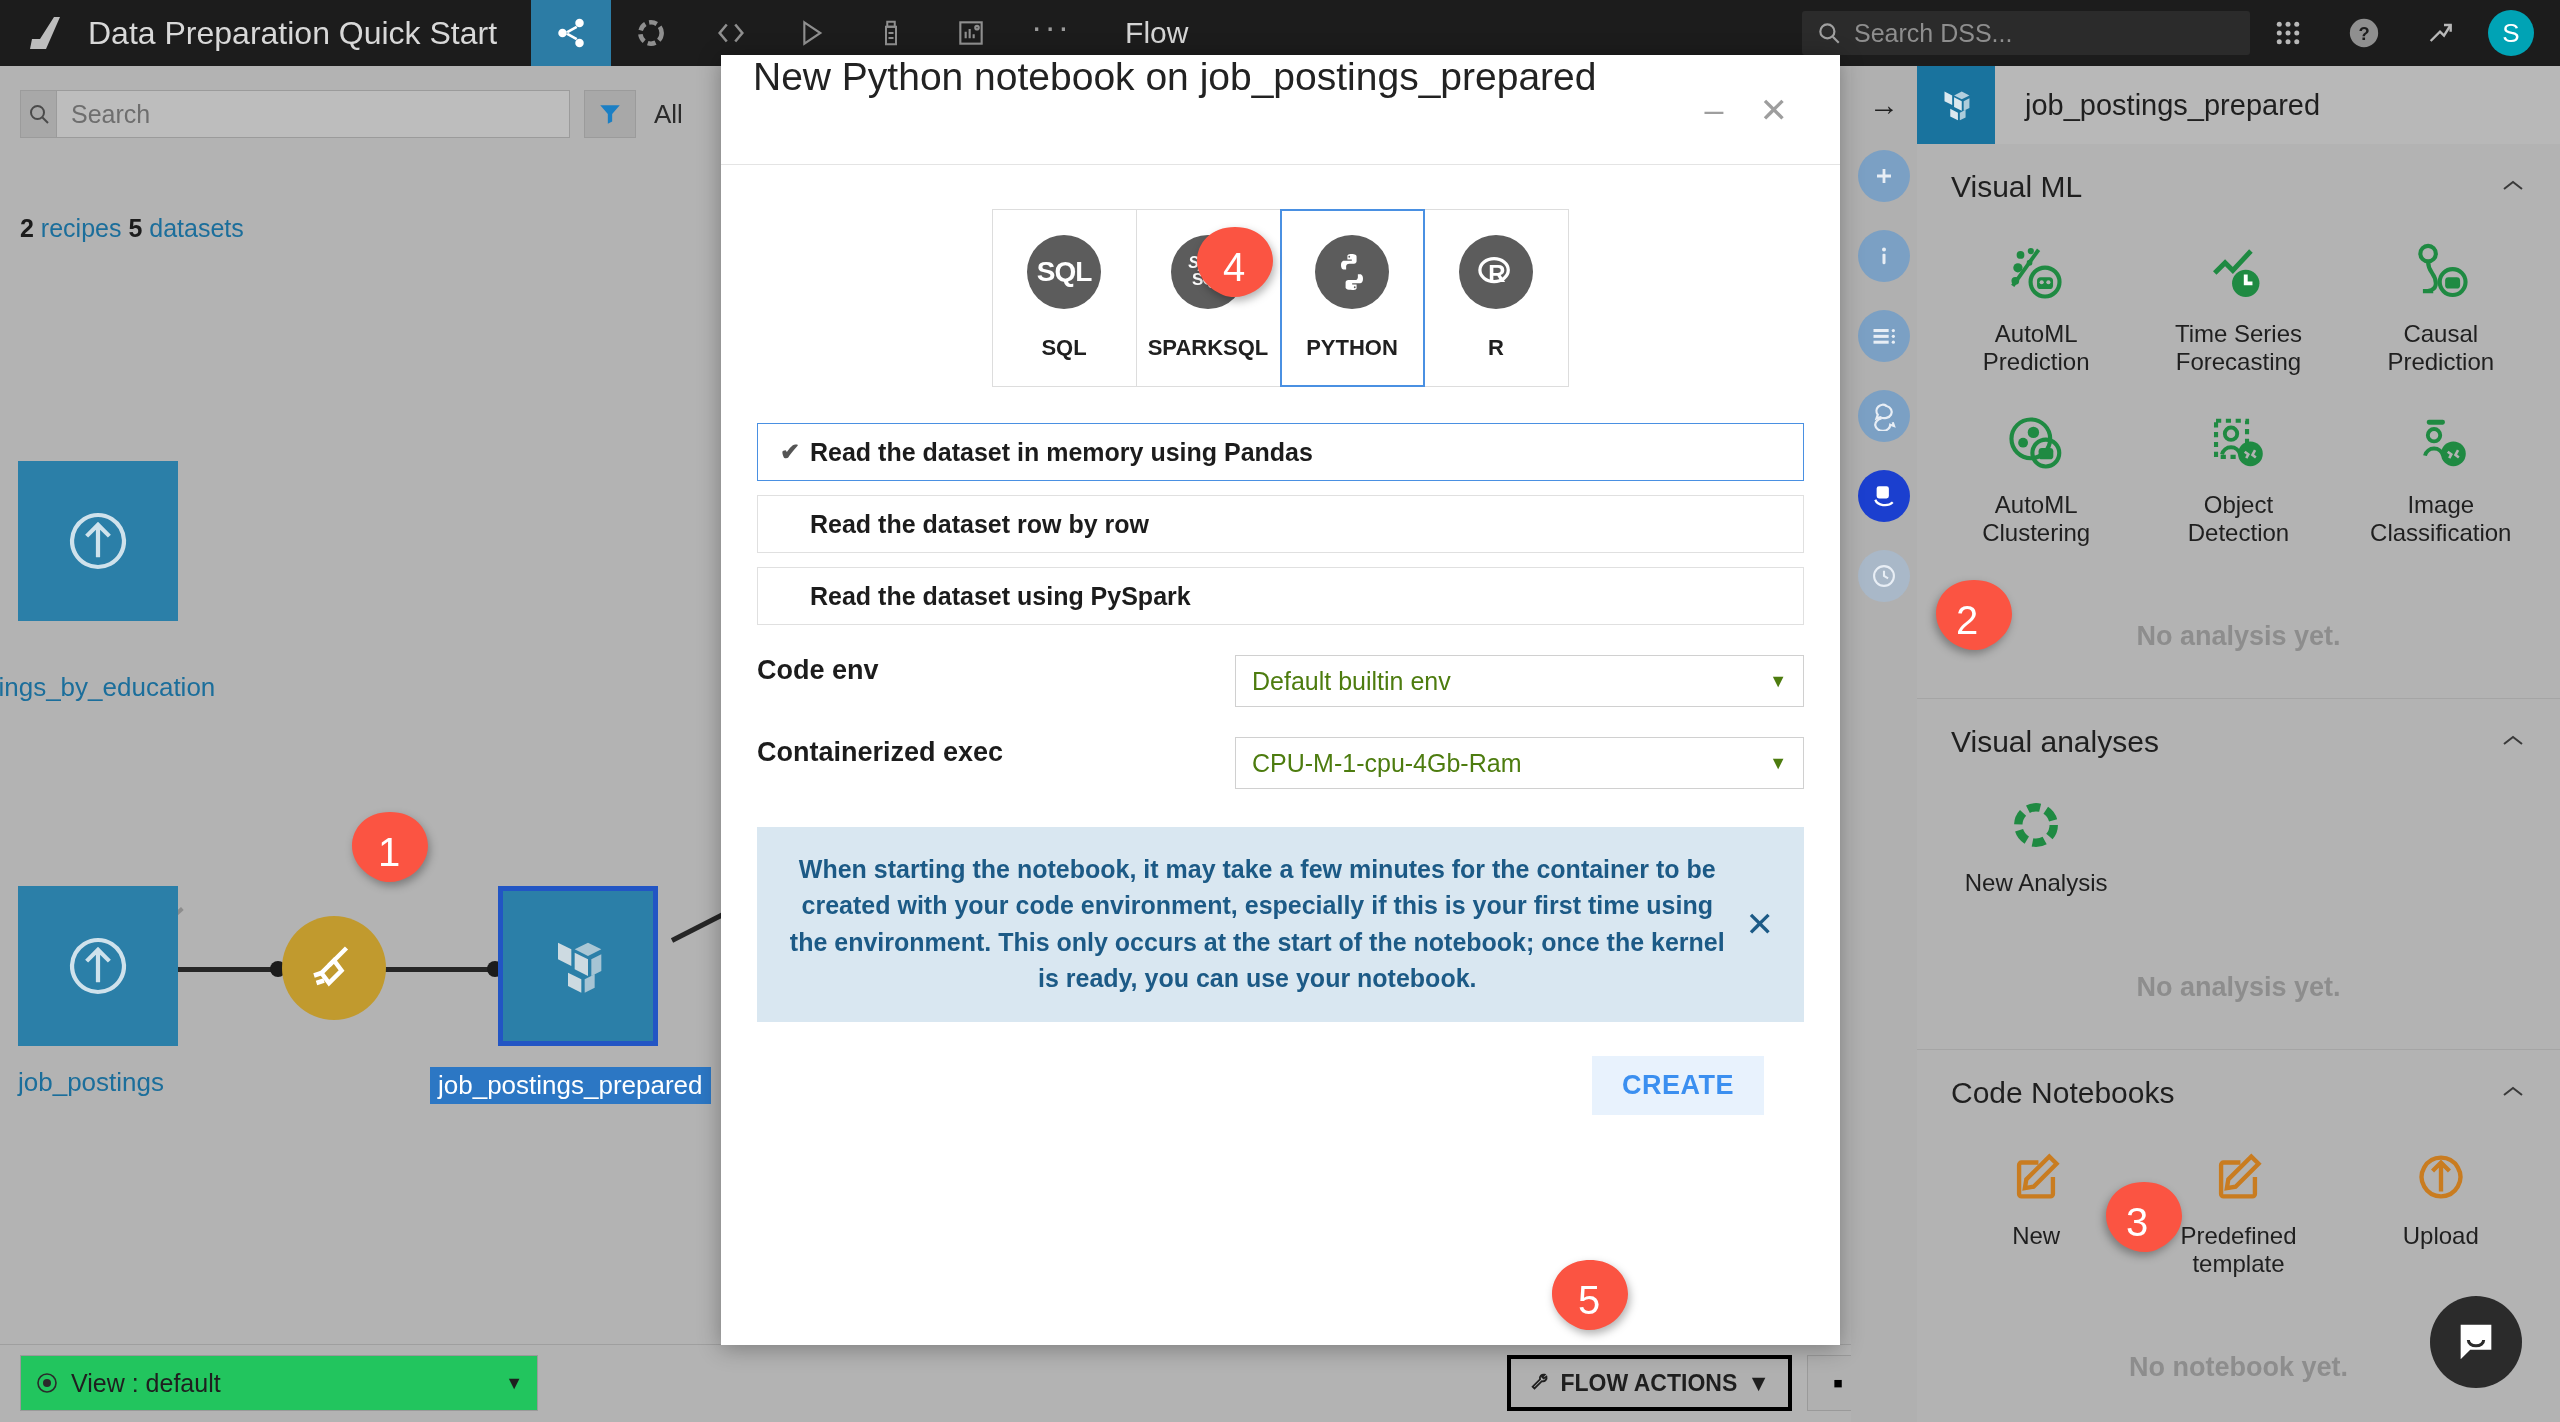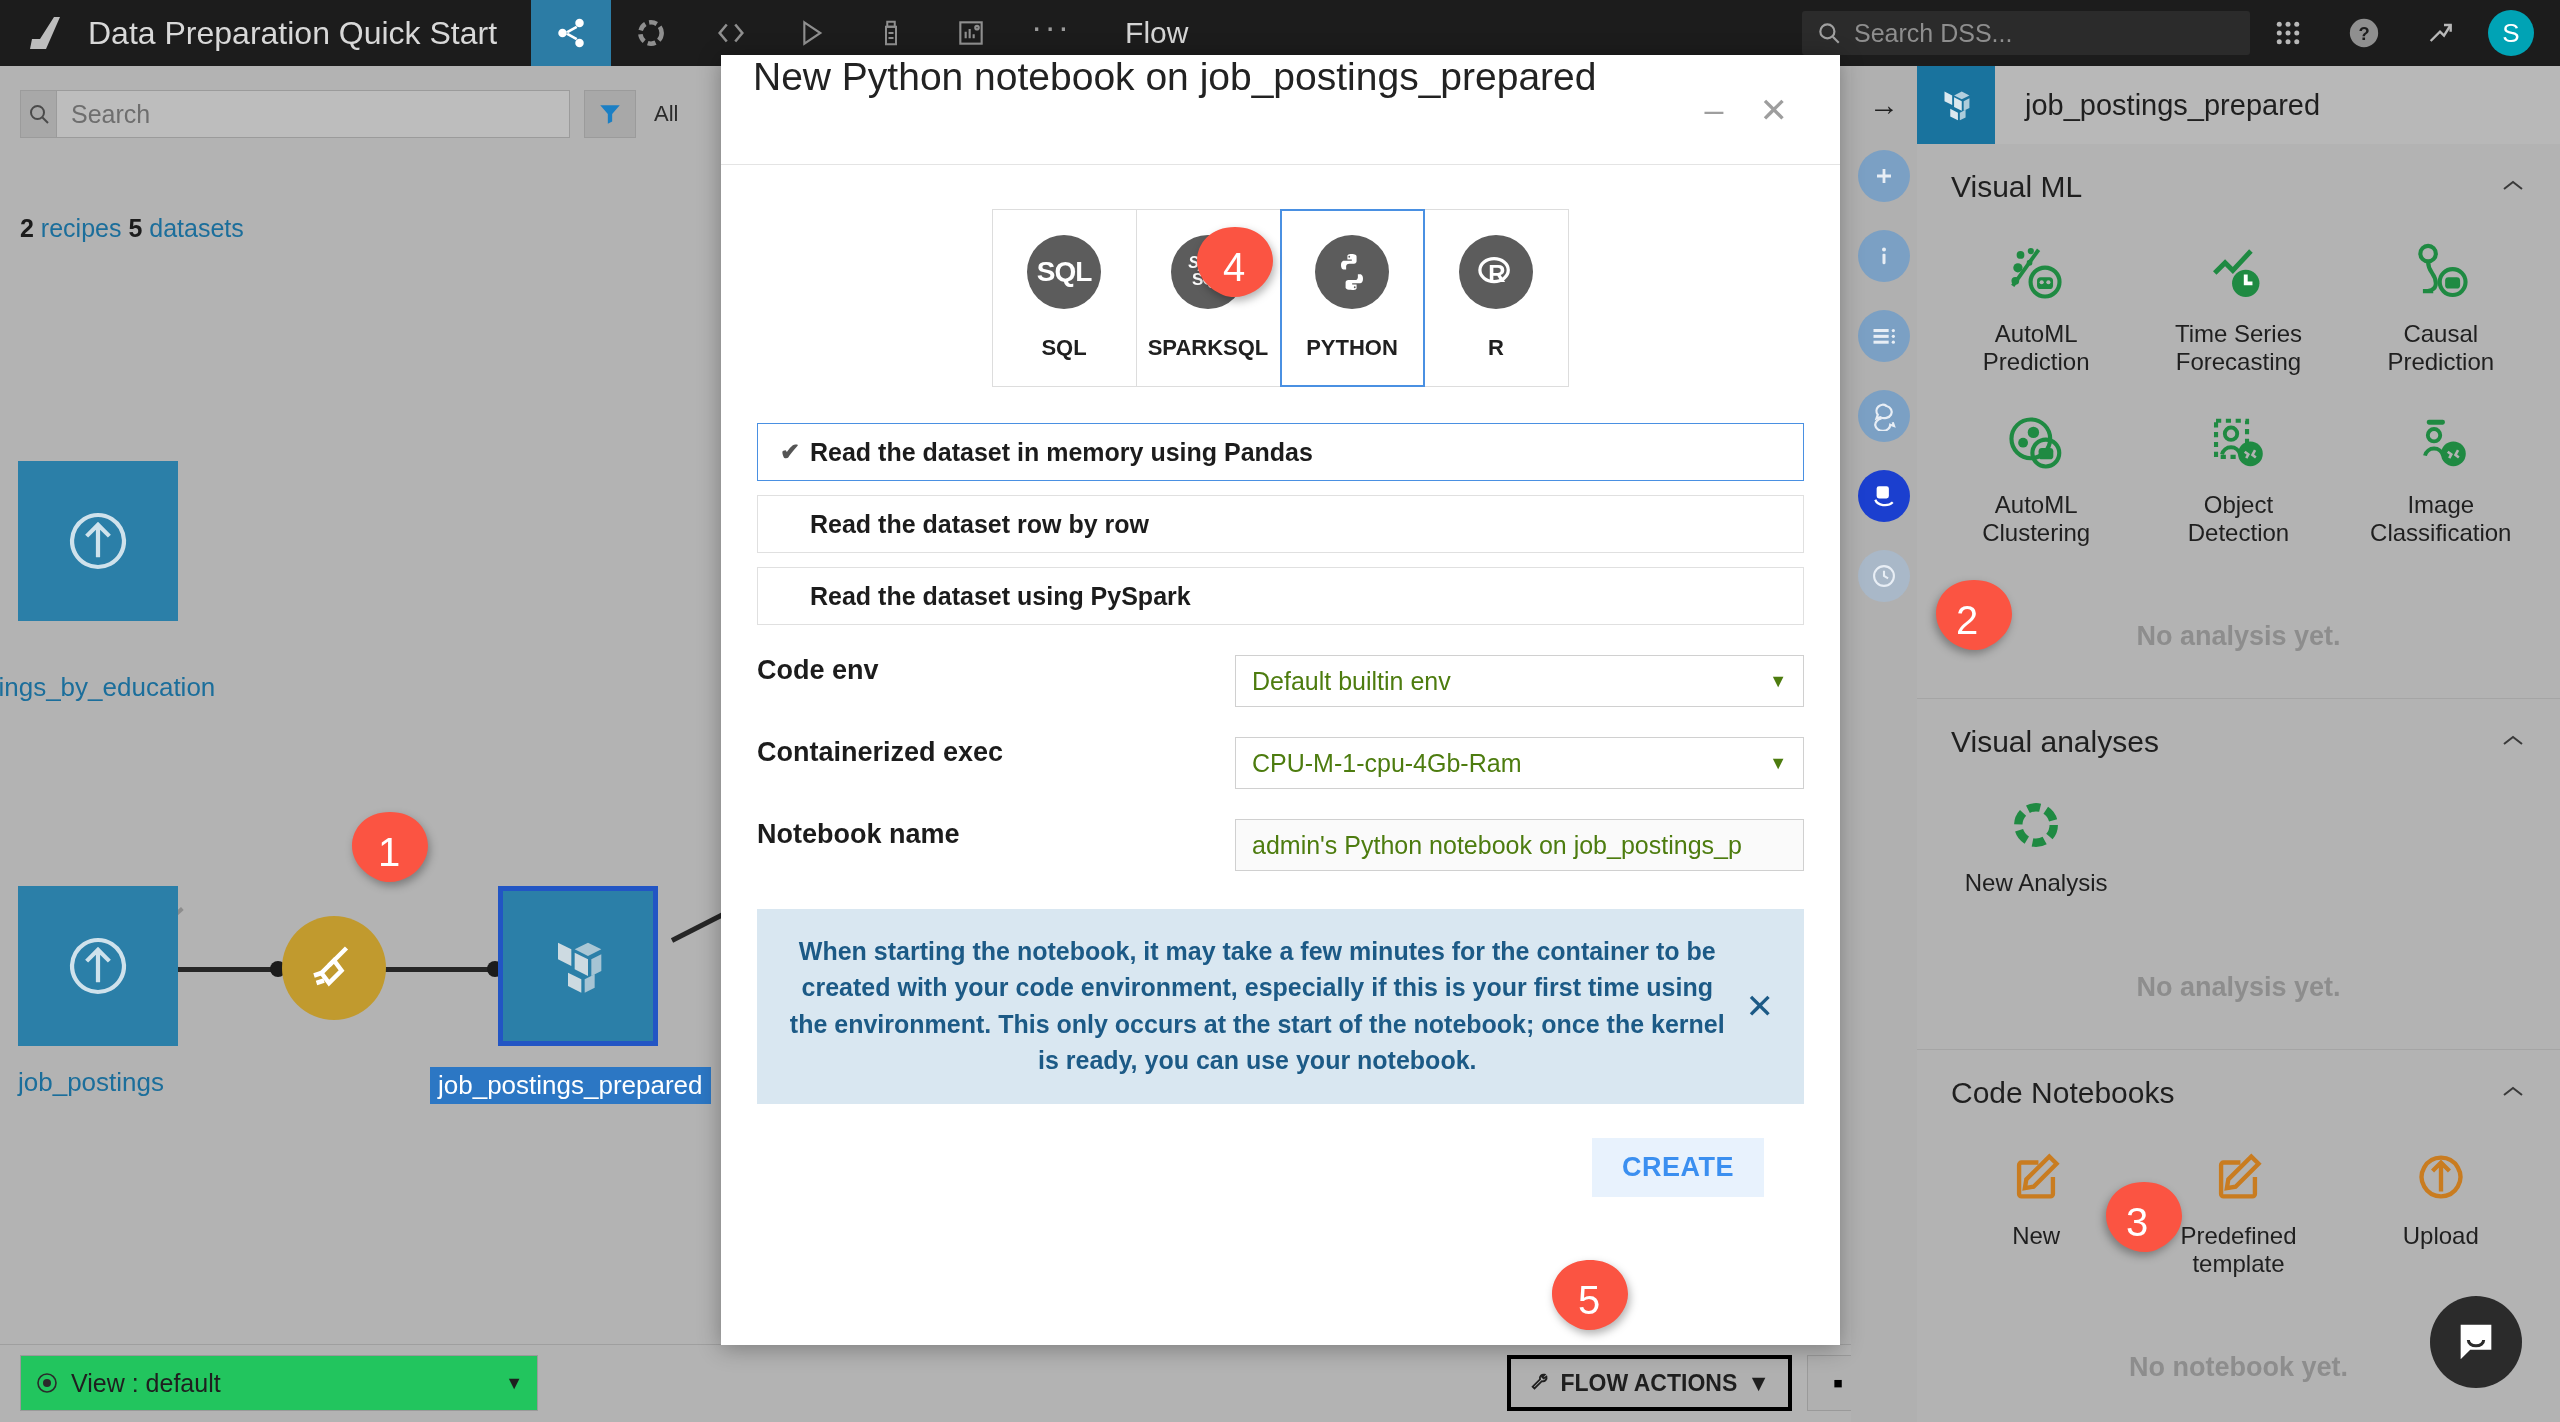--- a/index.html
+++ b/index.html
@@ -58,21 +58,21 @@
     display: flex; align-items: center; justify-content: center; color: #4a4a4a;
   }
   .srch-field {
     width: 514px; background: #bdbdbd; border: 1px solid #9b9b9b;
     display: flex; align-items: center; padding-left: 14px; color: #6e6e6e; font-size: 25px;
   }
   .filter-box {
     width: 52px; margin-left: 14px; background: #a8a8a8; border: 1px solid #9b9b9b;
     display: flex; align-items: center; justify-content: center;
   }
-  .filter-label { display: flex; align-items: center; padding-left: 18px; font-size: 22px; color: #2b2b2b; }
+  .filter-label { display: flex; align-items: center; padding-left: 18px; font-size: 26px; color: #2b2b2b; }
   .counts { position: absolute; top: 148px; left: 20px; font-size: 25px; color: #1b6e9b; }
   .counts b { color: #1c1c1c; }
 
   
   .node-rect {
     position: absolute; width: 160px; height: 160px; background: #2b7fa8;
     display: flex; align-items: center; justify-content: center;
   }
   .node-rect.selected { border: 5px solid #2255c4; }
   .node-label { position: absolute; font-size: 26px; color: #1b6e9b; white-space: nowrap; }
@@ -688,24 +688,20 @@
       </div>
 
       <div class="frm-row">
         <div class="frm-label">Containerized exec</div>
         <div class="frm-ctl">
           <span>CPU-M-1-cpu-4Gb-Ram</span>
           <span class="caret">▼</span>
         </div>
       </div>
 
-      <div class="frm-row">
-        <div class="frm-label">Notebook name</div>
-        <div class="frm-ctl inputish">admin's Python notebook on job_postings_p</div>
-      </div>
 
       <div class="notice">
         <p>When starting the notebook, it may take a few minutes for the container to be created with your code environment, especially if this is your first time using the environment. This only occurs at the start of the notebook; once the kernel is ready, you can use your notebook.</p>
         <span class="nx">✕</span>
       </div>
 
       <div class="modal-foot">
         <div class="create-btn">CREATE</div>
       </div>
     </div>

